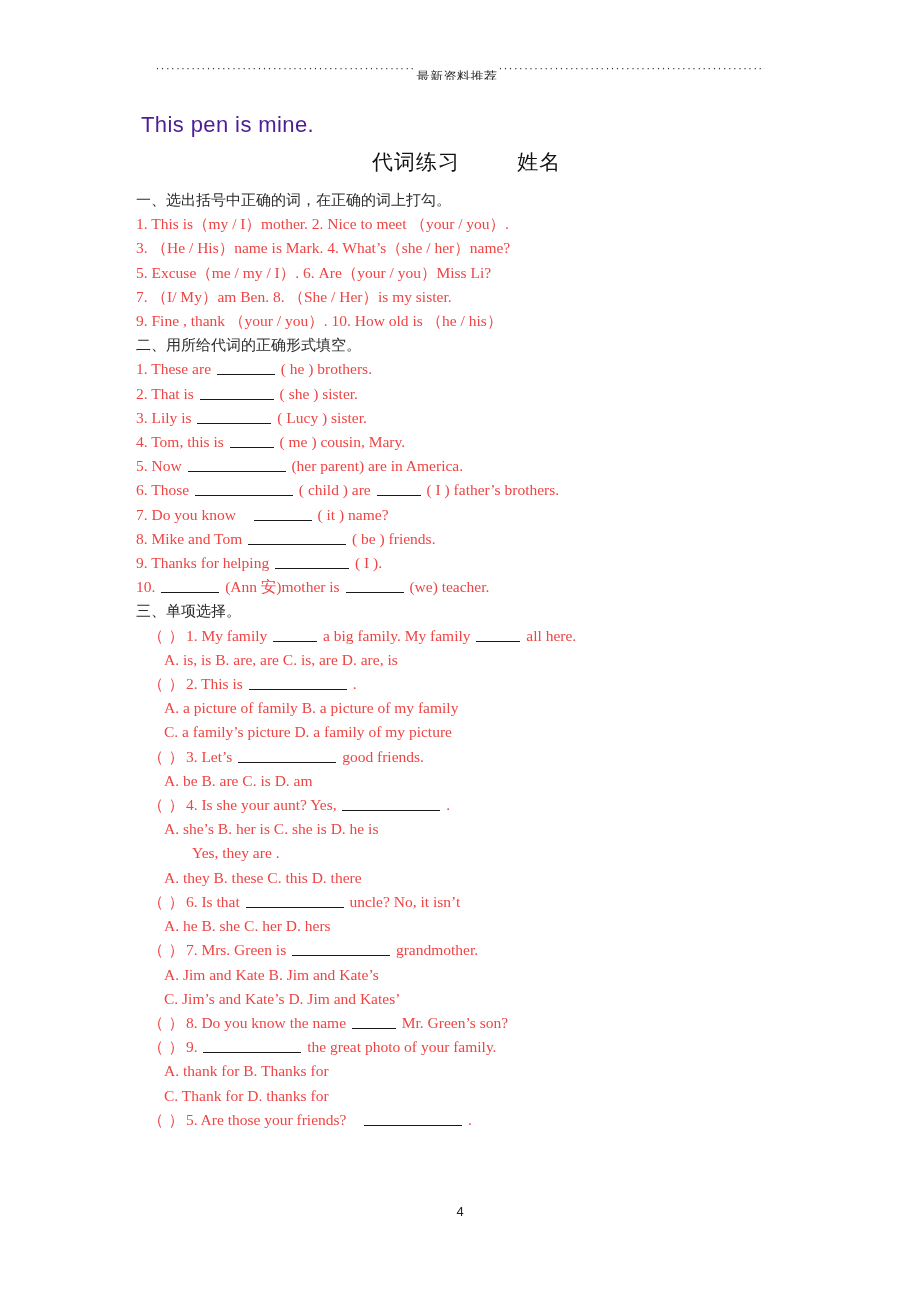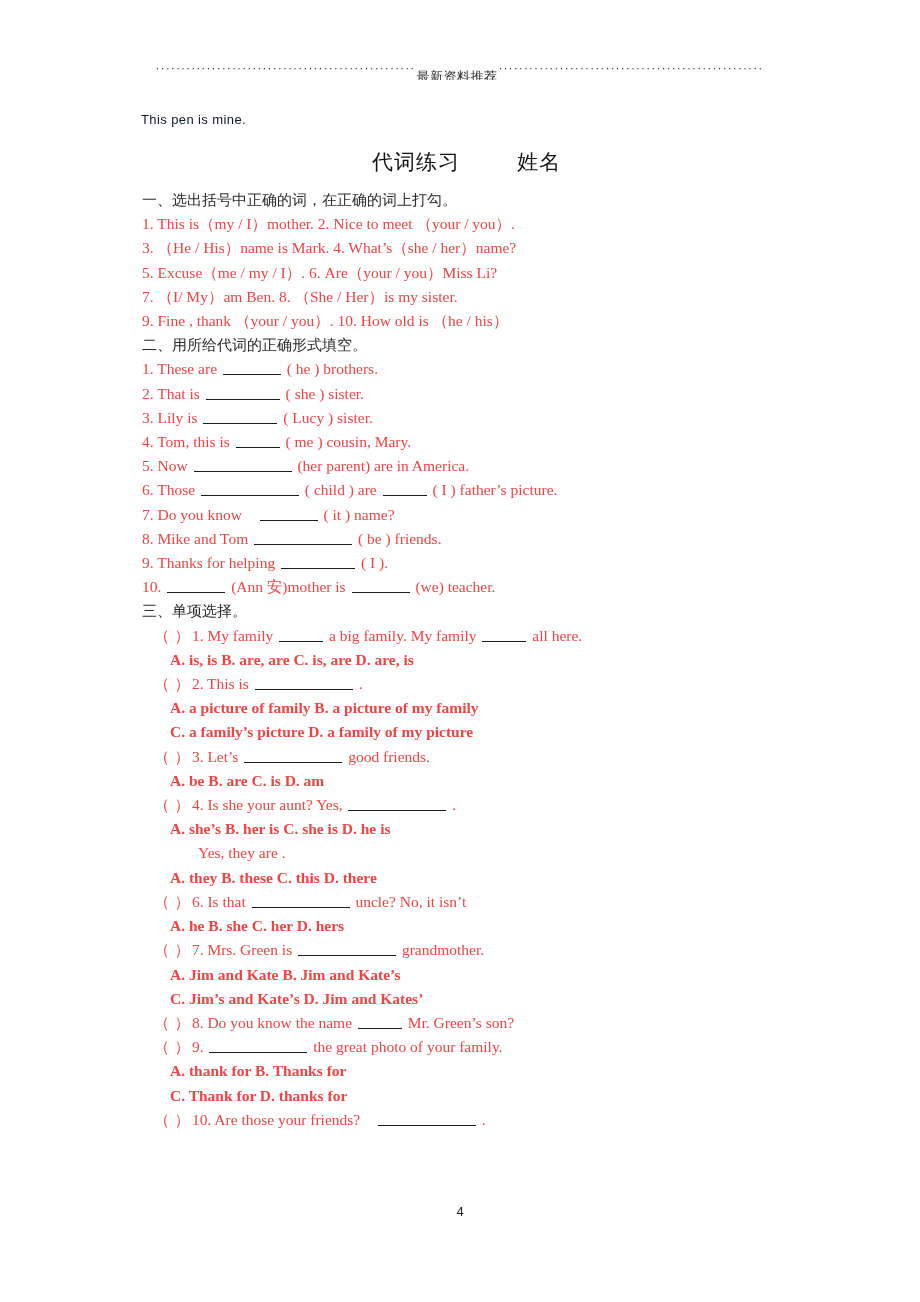--- a/index.html
+++ b/index.html
@@ -59,58 +59,58 @@
     letter-spacing: 0.5px;
     margin-top: 15px;
   }
 
   
   .headline {
     position: absolute;
     left: 141px;
     top: 112px;
     font-family: "Liberation Sans", sans-serif;
-    font-size: 13px;
+    font-size: 22px;
     letter-spacing: 0.4px;
-    color: #0f172a;
+    color: #4c1d95;
     white-space: nowrap;
   }
 
   .subject-title {
     position: absolute;
     left: 372px;
     top: 148px;
     font-size: 21px;
     font-family: Liberation Mono, monospace;
     color: #111111;
     white-space: nowrap;
     letter-spacing: 1px;
   }
   .subject-title .gap { display: inline-block; width: 30px; }
 
   
   .body-block {
     position: absolute;
-    left: 142px;
+    left: 136px;
     top: 188px;
     width: 700px;
   }
   .line {
     font-size: 15.5px;
     line-height: 24.2px;
     white-space: nowrap;
     color: #ef4444;
   }
   .line.cn {
     font-family: "DejaVu Serif", serif;
     font-size: 15px;
     color: #2a2a2a;
   }
   .line.indent-1 { padding-left: 12px; }
-  .line.indent-2 { padding-left: 28px; font-weight: bold; }
+  .line.indent-2 { padding-left: 28px; }
   .line.indent-3 { padding-left: 56px; }
 
   
   .sp-s { display: inline-block; width: 8px; }
 
   
   .blank {
     display: inline-block;
     border-bottom: 1px solid #1a1a1a;
     height: 0.95em;
@@ -195,21 +195,21 @@
     <div class="line">
       <span>5. Now</span>
       <span class="blank b-xl"></span>
       <span>(her parent)   are in America.</span>
     </div>
     <div class="line">
       <span>6. Those</span>
       <span class="blank b-xl"></span>
       <span>( child ) are</span>
       <span class="blank b-sm"></span>
-      <span>( I ) father’s picture.</span>
+      <span>( I ) father’s brothers.</span>
     </div>
     <div class="line">
       <span>7. Do you know</span>
       <span class="sp-s"></span>
       <span class="blank b-md"></span>
       <span>( it ) name?</span>
     </div>
     <div class="line">
       <span>8. Mike and Tom</span>
       <span class="blank b-xl"></span>
@@ -296,21 +296,21 @@
       <span class="paren">（  ）</span>
       <span>9.</span>
       <span class="blank b-xl"></span>
       <span>the great photo of your family.</span>
     </div>
     <div class="line indent-2">A. thank for    B. Thanks for</div>
     <div class="line indent-2">C. Thank for    D. thanks for</div>
 
     <div class="line indent-1">
       <span class="paren">（  ）</span>
-      <span>10. Are those your friends?</span>
+      <span>5. Are those your friends?</span>
       <span class="sp-s"></span>
       <span class="blank b-xl"></span>
       <span>.</span>
     </div>
 
   </div>
 
   <div class="page-number">4</div>
 
 </div>

